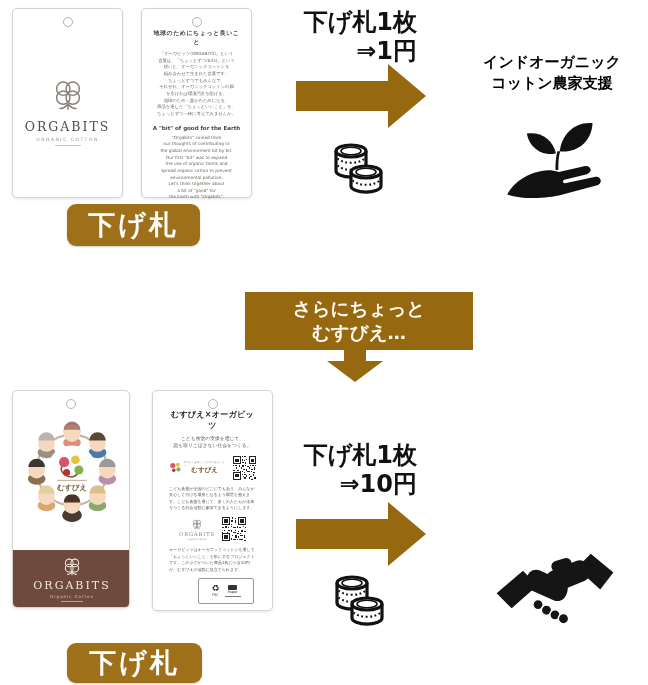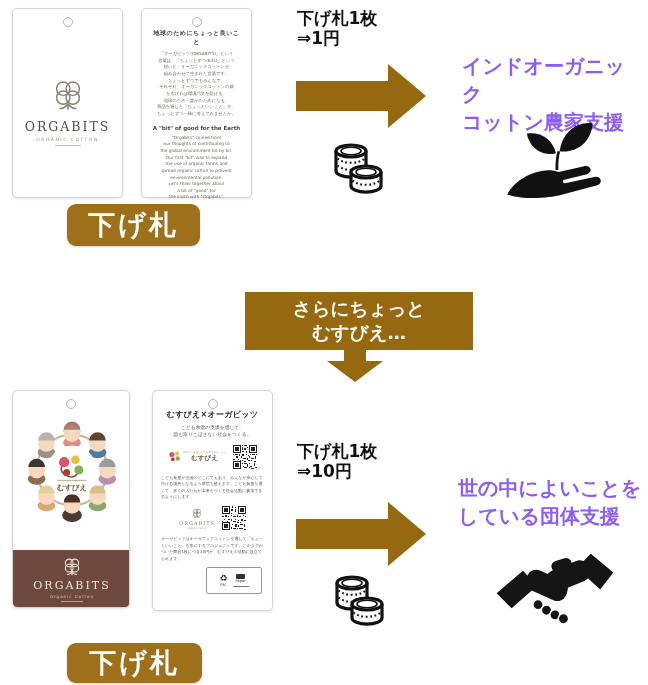--- a/index.html
+++ b/index.html
@@ -20,41 +20,41 @@
   .jp-head{font-size:6px;font-weight:bold;color:#4a463f;letter-spacing:.5px;}
   .tiny-body{font-size:4.3px;line-height:1.55;color:#6b675f;margin-top:4px;}
   .en-head{font-size:5.5px;font-weight:bold;color:#4a463f;margin-top:7px;}
   
   .badge{position:absolute;background:#9E7019;border-radius:9px;color:#fff;font-weight:bold;
          font-size:27px;letter-spacing:3px;display:flex;align-items:center;justify-content:center;
          box-shadow:0 1px 2px rgba(0,0,0,.2);}
   .badge1{left:67px;top:204px;width:133px;height:42px;}
   .badge2{left:67px;top:643px;width:135px;height:40px;}
   
-  .rate{position:absolute;font-weight:bold;font-size:17px;line-height:1.2;text-align:left;color:#111;}
+  .rate{position:absolute;font-weight:bold;font-size:24px;line-height:1.2;text-align:right;color:#111;}
   .rate1{left:297px;top:8px;width:120px;}
   .rate2{left:297px;top:441px;width:120px;}
-  .result{position:absolute;font-weight:bold;font-size:20px;line-height:1.4;text-align:left;color:#8b5cf6;}
+  .result{position:absolute;font-weight:bold;font-size:15px;line-height:1.4;text-align:center;color:#000000;}
   .result1{left:462px;top:52px;width:180px;}
   .result2{left:458px;top:474px;width:188px;}
   .icon-abs{position:absolute;}
   
   .banner{position:absolute;left:245px;top:292px;width:228px;height:58px;background:#96680F;
           color:#fdf9f2;font-weight:bold;font-size:18.5px;line-height:1.3;display:flex;
           align-items:center;justify-content:center;text-align:center;}
   
   .tag-front-bot{left:12px;top:390px;width:118px;height:218px;overflow:hidden;}
   .illust{position:absolute;left:0;top:0;width:118px;height:161px;display:flex;align-items:center;justify-content:center;}
   .brown{position:absolute;left:0;bottom:0;width:118px;height:57px;background:#6E4A3E;
          border-radius:0 0 4px 4px;display:flex;flex-direction:column;align-items:center;justify-content:center;}
   .brand-cream{font-family:"DejaVu Serif",serif;letter-spacing:2px;color:#EFE6D8;font-size:11px;margin-top:2px;}
   .brand-cream-sub{font-size:4px;letter-spacing:1px;color:#D9CCBC;margin-top:2px;}
   .cream-rule{width:22px;height:1px;background:#B79F8F;margin-top:2px;}
   
-  .tag-back-bot{left:152px;top:390px;width:121px;height:221px;padding:18px 8px 6px;display:flex;
+  .tag-back-bot{left:152px;top:390px;width:121px;height:221px;padding:18px 16px 6px;display:flex;
                 flex-direction:column;}
   .mus-head{font-size:8px;font-weight:bold;color:#2a2a2a;text-align:center;letter-spacing:.3px;}
   .mus-intro{font-size:4.8px;color:#555;text-align:center;line-height:1.55;margin-top:4px;}
   .logo-row{display:flex;align-items:center;justify-content:center;gap:7px;margin-top:6px;}
   .mus-mini{display:flex;align-items:center;gap:2px;}
   .mus-mini-txt{font-size:6.5px;font-weight:bold;color:#7a5a3a;}
   .mini-col{display:flex;flex-direction:column;align-items:center;line-height:1;}
   .mini-col .t1{font-size:2.3px;color:#9a948c;letter-spacing:.2px;}
   .qr{width:24px;height:24px;}
   .para{font-size:4px;color:#555;line-height:1.6;text-align:left;margin-top:6px;}
@@ -340,22 +340,20 @@
       <ellipse cx="21" cy="13" rx="10" ry="3.8" fill="none" stroke="#111" stroke-width="1.6"></ellipse>
       <path d="M7.5 20.5 c2.5 2.6 7.7 4.3 13.5 4.3 s11 -1.7 13.5 -4.3" fill="none" stroke="#111" stroke-width="2.1" stroke-dasharray="1.8 2.6"></path>
       <path d="M7.5 27.5 c2.5 2.6 7.7 4.3 13.5 4.3 s11 -1.7 13.5 -4.3" fill="none" stroke="#111" stroke-width="2.1" stroke-dasharray="1.8 2.6"></path>
       <path d="M21 34 v14 c0 3.4 6.7 6.1 15 6.1 s15 -2.7 15 -6.1 v-14" fill="#fff" stroke="#111" stroke-width="3.2"></path>
       <ellipse cx="36" cy="34" rx="15" ry="6" fill="#fff" stroke="#111" stroke-width="3.2"></ellipse>
       <ellipse cx="36" cy="34" rx="10" ry="3.8" fill="none" stroke="#111" stroke-width="1.6"></ellipse>
       <path d="M22.5 42.5 c2.5 2.6 7.7 4.3 13.5 4.3 s11 -1.7 13.5 -4.3" fill="none" stroke="#111" stroke-width="2.1" stroke-dasharray="1.8 2.6"></path>
     </g>
   </svg>
 
-  <div class="result result2 pre">世の中によいことを
-している団体支援</div>
 
   <svg class="icon-abs" style="left:494px;top:550px" width="122" height="80" viewBox="0 0 128 85">
     <g fill="#151515">
       <polygon points="2,46 30,22 45,38 18,62"></polygon>
       <polygon points="126,24 102,4 87,19 112,42"></polygon>
       <rect x="32" y="26" width="46" height="23" rx="10" transform="rotate(24 55 38)"></rect>
       <rect x="54" y="16" width="48" height="23" rx="10" transform="rotate(-22 78 28)"></rect>
       <rect x="60" y="10" width="22" height="12" rx="6" transform="rotate(-16 71 16)"></rect>
       <circle cx="46" cy="58" r="5.5" stroke="#fff" stroke-width="1.6"></circle>
       <circle cx="55" cy="64" r="5.5" stroke="#fff" stroke-width="1.6"></circle>

